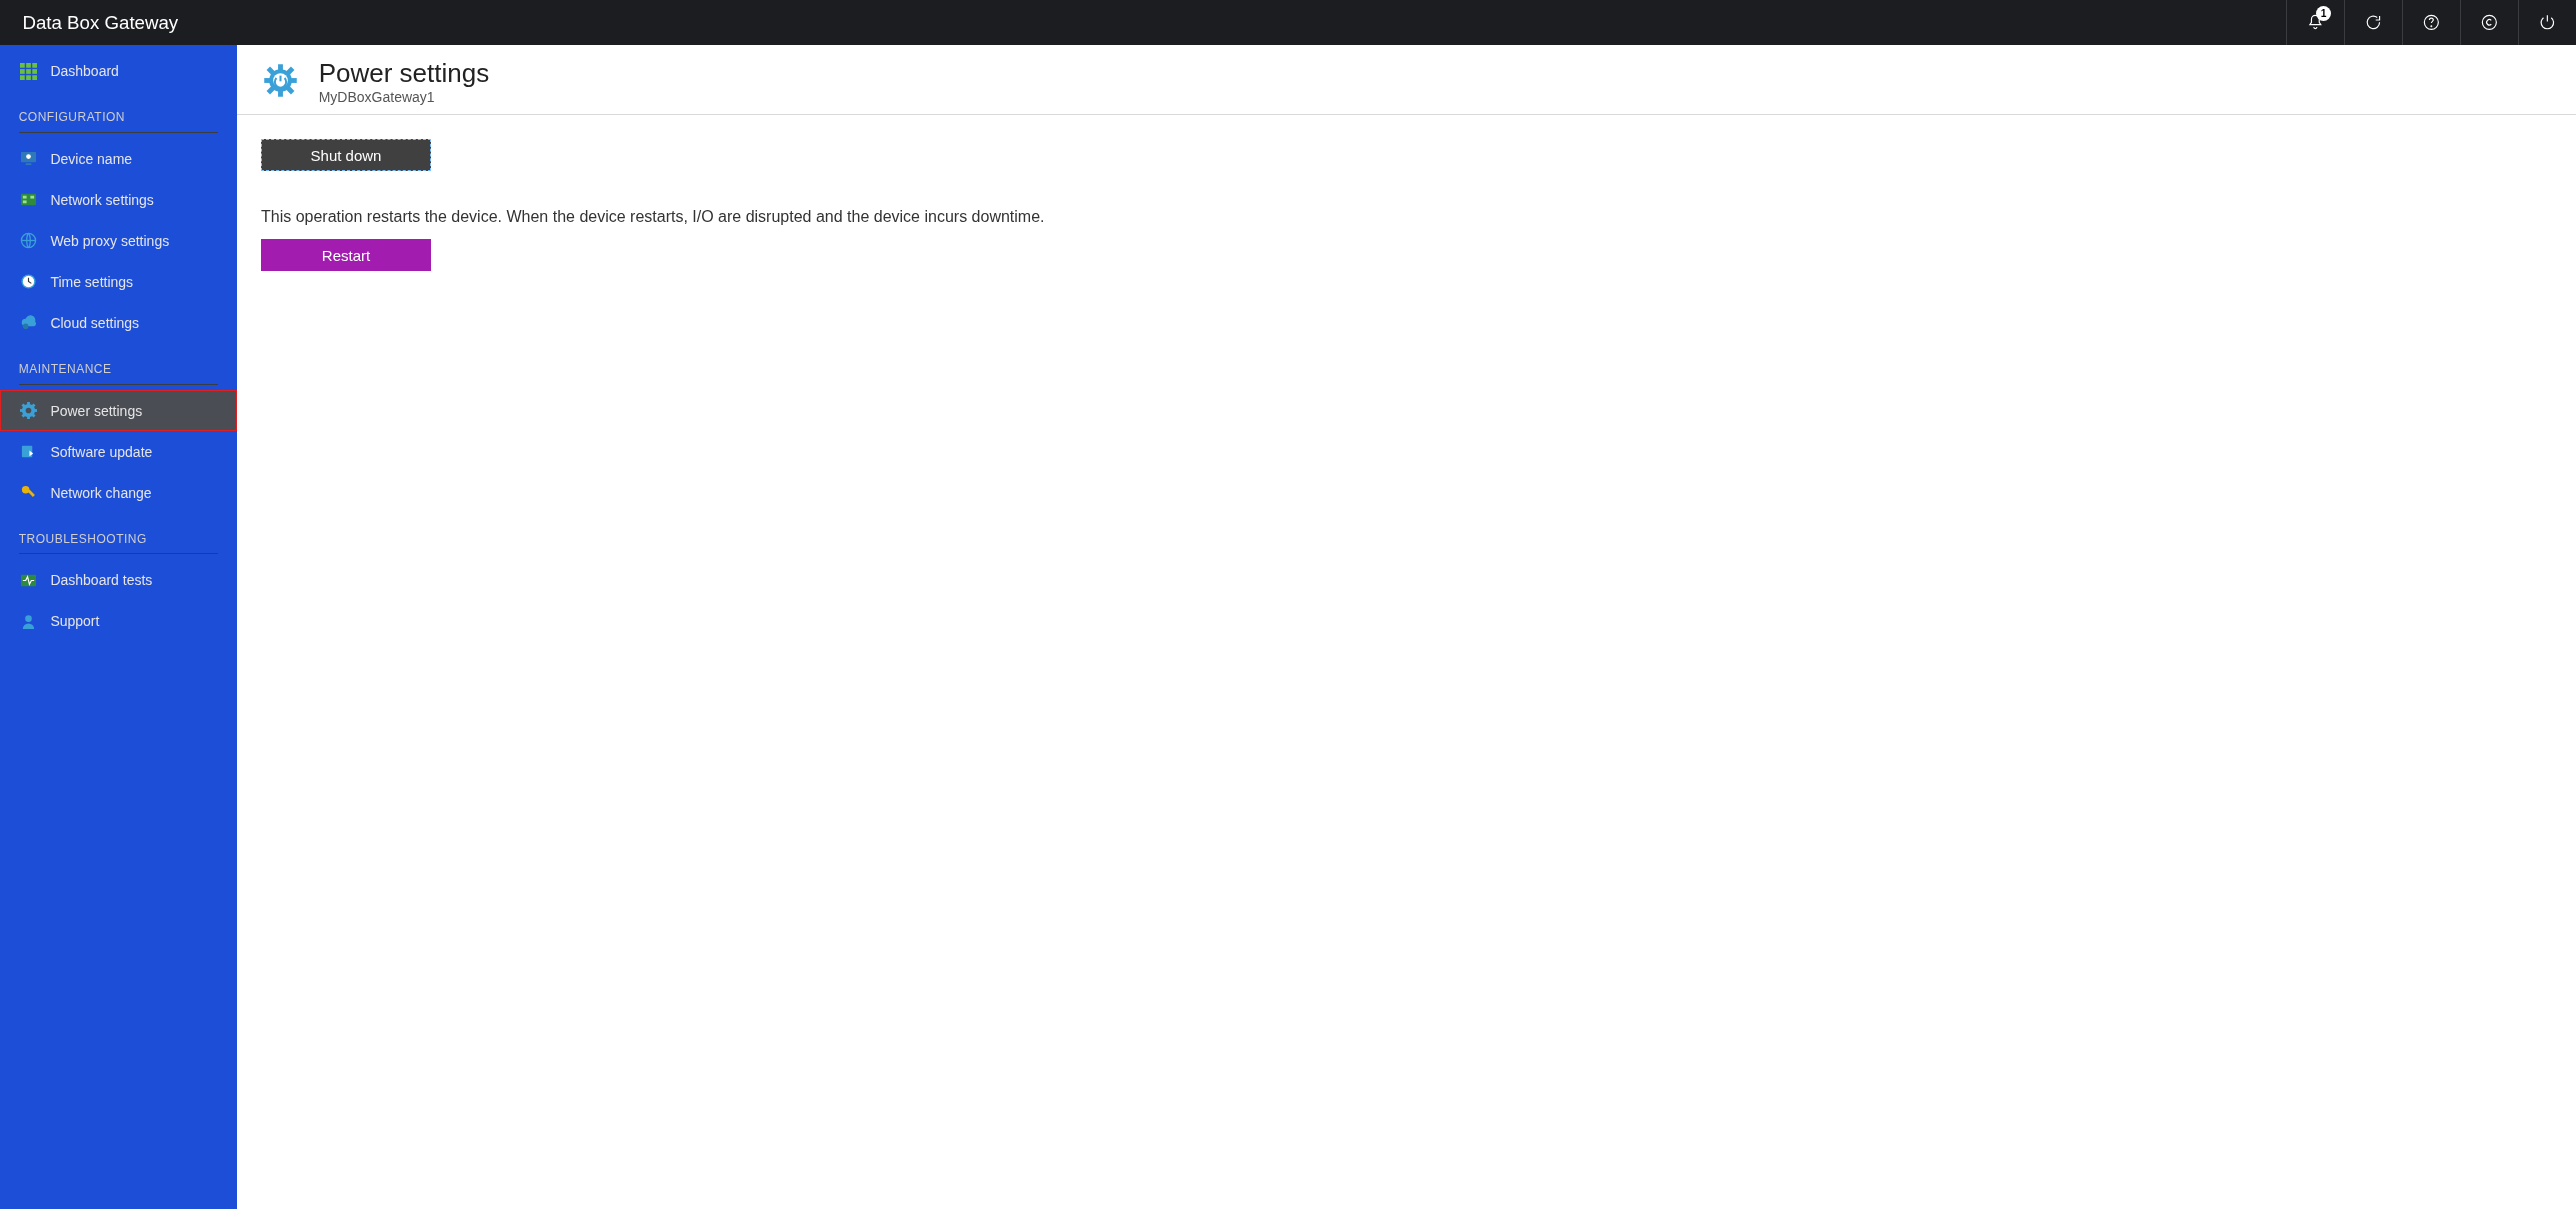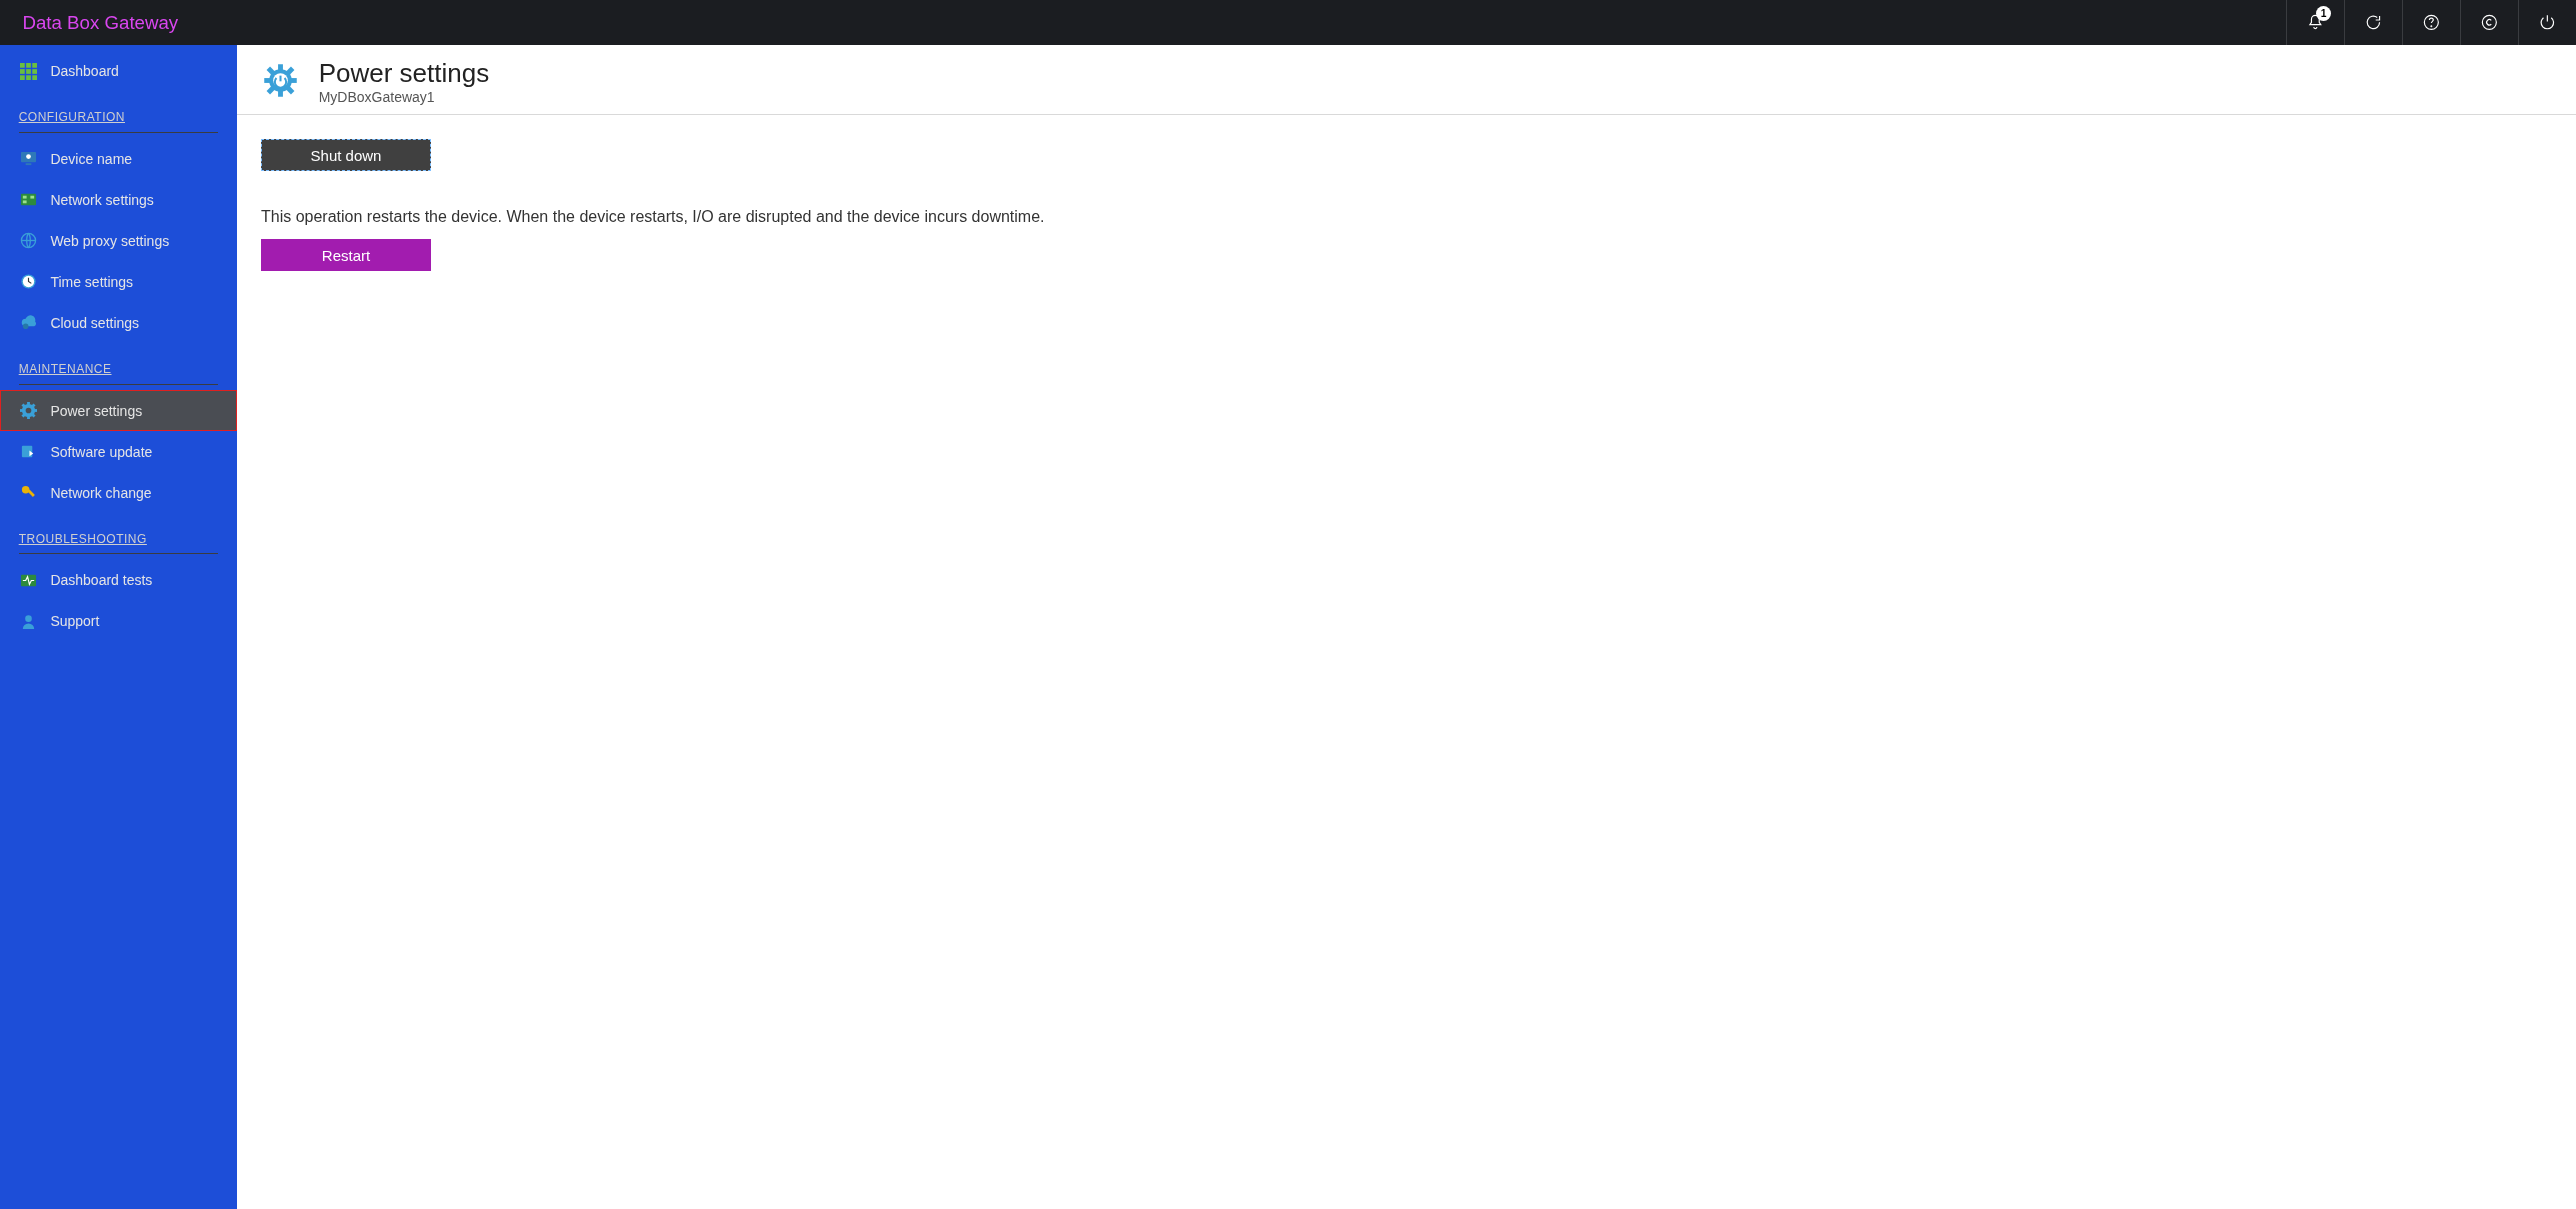--- a/index.html
+++ b/index.html
@@ -9,21 +9,21 @@
   
   .topbar {
     height: 45px;
     background: #1b1d21;
     display: flex;
     align-items: center;
     justify-content: space-between;
     padding-left: 22.4px;
     color: #fff;
   }
-  .brand { color: #d946ef; font-size: 18.7px; font-weight: 400; }
+  .brand { color: #ffffff; font-size: 18.7px; font-weight: 400; }
   .topbar-actions { display: flex; height: 100%; }
   .topbar-btn {
     width: 58px;
     height: 100%;
     display: flex;
     align-items: center;
     justify-content: center;
     border-left: 0.9px solid #3a3c40;
     position: relative;
     cursor: pointer;
@@ -63,21 +63,21 @@
   }
   .nav-item.selected { background: #4a4d53; }
   .nav-item.highlighted { outline: 1.9px solid #e02020; outline-offset: -1.9px; }
   .nav-section-hdr {
     padding: 18.7px 18.7px 7.5px 18.7px;
     font-size: 12px;
     letter-spacing: 0.5px;
     color: #cfcfcf;
     border-bottom: 0.9px solid #3a3c40;
     margin: 0 18.7px 5.6px 18.7px;
-    padding-left: 0; padding-right: 0; text-decoration: underline;
+    padding-left: 0; padding-right: 0;
   }
   .nav-icon { width: 18.7px; height: 18.7px; display: flex; align-items: center; justify-content: center; flex-shrink: 0; }
   .nav-icon svg { width: 17px; height: 17px; }
 
   
   .main { flex: 1; background: #fff; display: flex; flex-direction: column; }
   .page-header {
     display: flex;
     align-items: center;
     gap: 18.7px;

